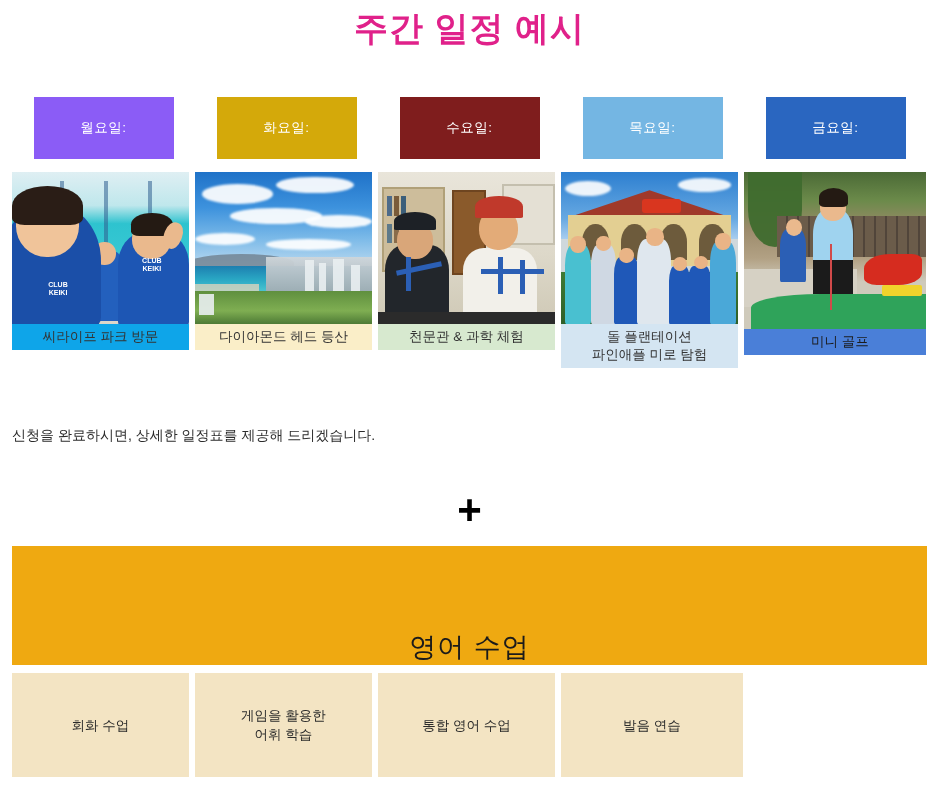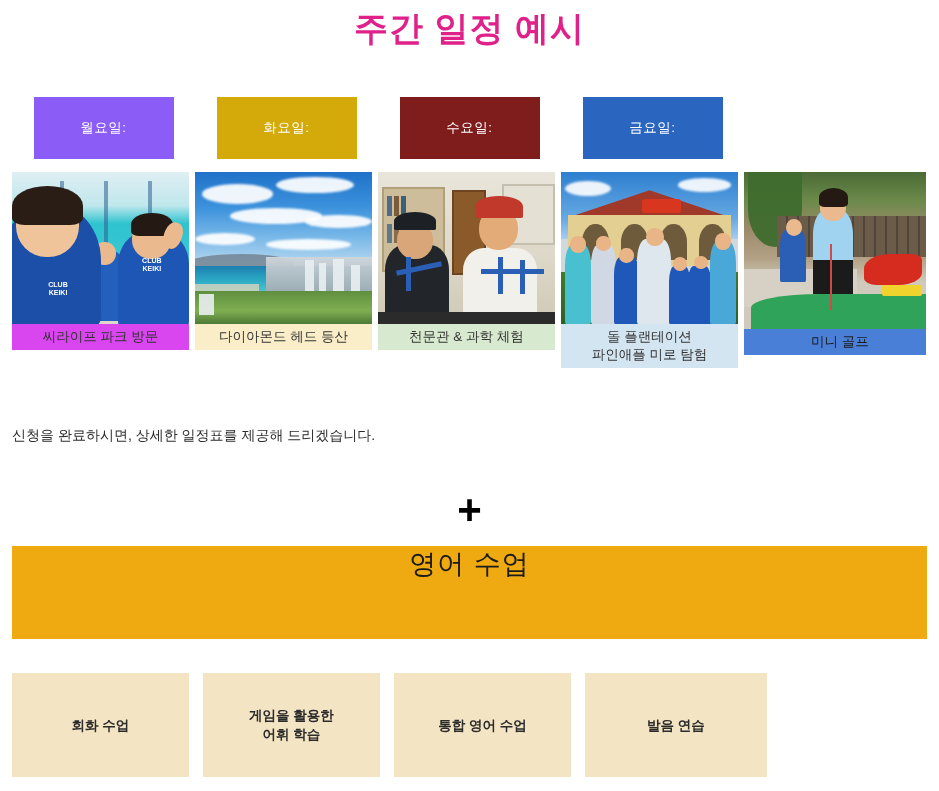--- a/index.html
+++ b/index.html
@@ -195,41 +195,40 @@
     font-weight: bold;
     line-height: 46px;
     color: #000000;
   }
 
   
   .english-banner {
     position: absolute;
     left: 12px; top: 546px;
     width: 915px;
-    height: 93px;
+    height: 119px;
     background: #efa911;
     display: flex;
-    align-items: flex-start;
+    align-items: flex-end;
     justify-content: center;
   }
   .english-banner-title {
     font-size: 27px;
     color: #1b1b1b;
     letter-spacing: 1px;
   }
 
   
   .class-row {
     position: absolute;
     left: 12px; top: 673px;
     width: 915px;
     height: 104px;
     display: flex;
-    gap: 8px;
-    font-weight: bold;
+    gap: 0;
   }
   .class-col {
     width: 183px;
     display: flex;
     justify-content: flex-start;
   }
   .class-tile {
     width: 177px;
     height: 104px;
     background: #f3e4c3;
@@ -253,20 +252,23 @@
 
   <div class="day-header-row">
     <div class="day-col-head">
       <div class="day-chip" style="background: #8b5cf6;">월요일:</div>
     </div>
     <div class="day-col-head">
       <div class="day-chip" style="background: rgb(212, 169, 10);">화요일:</div>
     </div>
     <div class="day-col-head">
       <div class="day-chip" style="background: #7f1d1d;">수요일:</div>
+    </div>
+    <div class="day-col-head">
+      <div class="day-chip" style="background: rgb(116, 182, 227);">목요일:</div>
     </div>
     <div class="day-col-head">
       <div class="day-chip" style="background: rgb(42, 102, 192);">금요일:</div>
     </div>
   </div>
 
   <div class="schedule-row">
 
     <div class="day-col monday">
       <div class="day-col-inner">
@@ -281,21 +283,21 @@
           <div class="layer aq-kid-r"></div>
           <div class="layer aq-face-r"></div>
           <div class="layer aq-hair-r"></div>
           <div class="layer aq-arm"></div>
           <div class="layer aq-kid-big"></div>
           <div class="layer aq-face-big"></div>
           <div class="layer aq-hair-big"></div>
           <div class="layer aq-shirt-txt" style="left:8%;top:72%;width:36%">CLUB<br>KEIKI</div>
           <div class="layer aq-shirt-txt" style="left:64%;top:56%;width:30%">CLUB<br>KEIKI</div>
         </div>
-        <div class="caption" style="background:#d946ef">씨라이프 파크 방문</div>
+        <div class="caption" style="background:#0ea5e9">씨라이프 파크 방문</div>
       </div>
     </div>
 
     <div class="day-col tuesday">
       <div class="day-col-inner">
         <div class="photo">
           <div class="layer dh-sky"></div>
           <div class="layer dh-cloud" style="left:4%;top:8%;width:40%;height:13%"></div>
           <div class="layer dh-cloud" style="left:46%;top:3%;width:44%;height:11%"></div>
           <div class="layer dh-cloud" style="left:20%;top:24%;width:52%;height:10%"></div>

